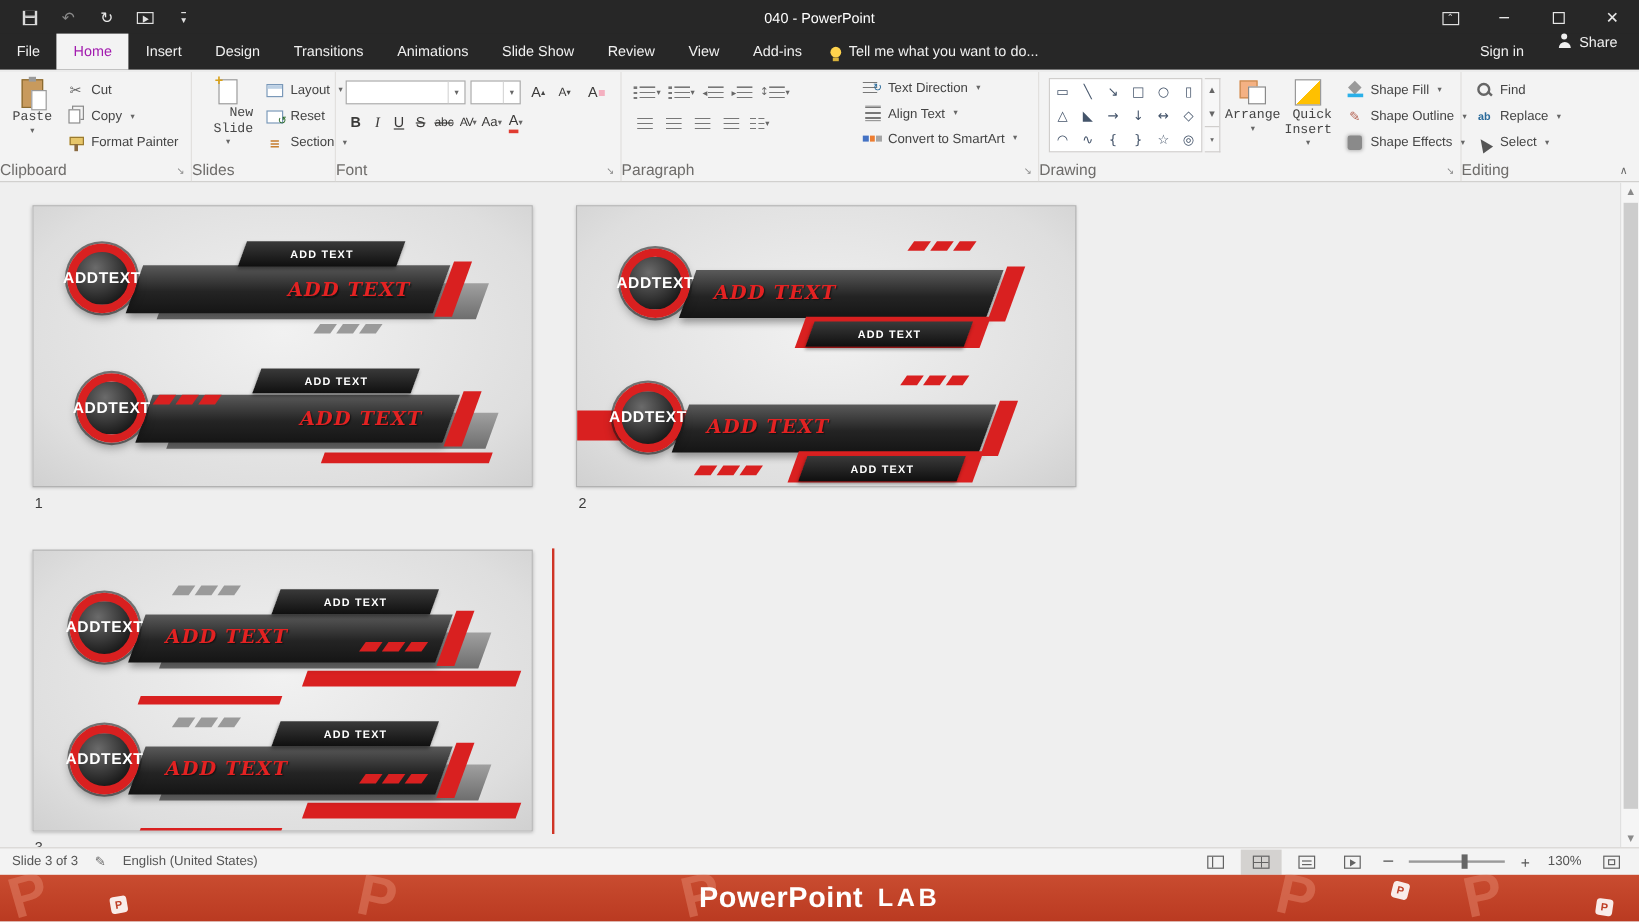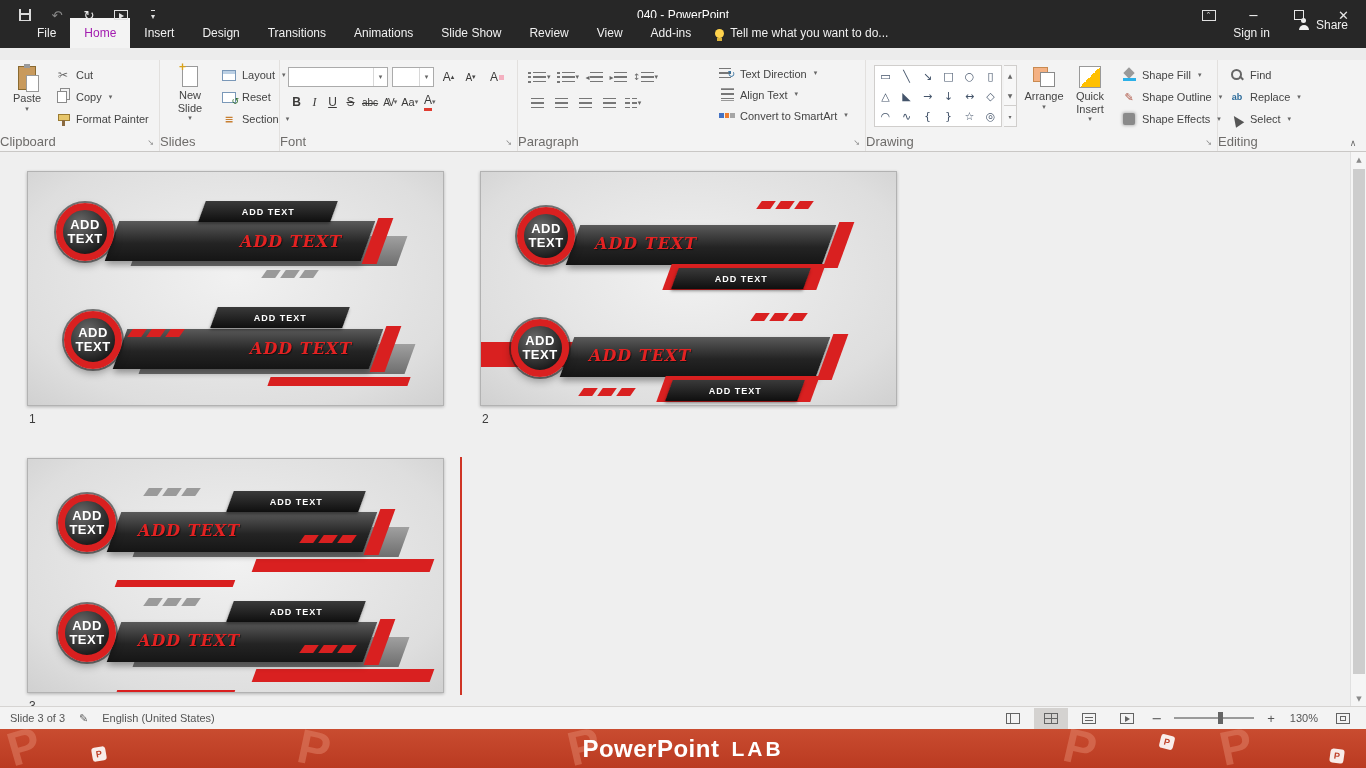--- a/index.html
+++ b/index.html
@@ -19,40 +19,40 @@
   .i-present { width:14px; height:10px; border:1px solid #e0e0e0; position:relative; }
   .i-present::after { content:""; position:absolute; left:4px; top:2px; border-left:5px solid #e0e0e0; border-top:3px solid transparent; border-bottom:3px solid transparent; }
   .i-qatmore { font-size:8px; color:#e0e0e0; border-top:1px solid #e0e0e0; padding-top:1px; }
   .tb-title { position:absolute; left:0; right:0; text-align:center; color:#fff; font-size:12px; pointer-events:none; }
   .winctl { margin-left:auto; display:flex; z-index:2; }
   .wbtn { width:45px; height:30px; display:flex; align-items:center; justify-content:center; color:#e8e8e8; font-size:13px; }
   .i-ribopt { width:14px; height:11px; border:1px solid #e0e0e0; display:flex; align-items:center; justify-content:center; font-size:7px; color:#e0e0e0; }
   .i-max { width:10px; height:10px; border:1px solid #e8e8e8; }
 
   
-  .tabrow { position:absolute; left:0; top:18px; width:100%; height:30px; background:#272727; display:flex; align-items:stretch;padding-left:23px; }
+  .tabrow { position:absolute; left:0; top:28px; width:100%; height:30px; background:#272727; display:flex; align-items:stretch; }
   .rtab { padding:0 14px; display:flex; align-items:center; color:#f0f0f0; font-size:12px; white-space:nowrap; }
   .rtab.active { background:#f3f3f3; color:#a21caf; }
   .tellme { display:flex; align-items:center; gap:6px; color:#f0f0f0; font-size:12px; padding:0 10px; white-space:nowrap; }
   .i-bulb { width:9px; height:9px; border-radius:50%; background:#ffd34d; position:relative; }
   .i-bulb::after { content:""; position:absolute; left:2px; bottom:-3px; width:5px; height:3px; background:#d9b23a; }
   .tr-spacer { flex:1; }
   .signin { display:flex; align-items:center; color:#f0f0f0; padding:0 18px; font-size:12px; white-space:nowrap; }
   .share { display:flex; align-items:flex-start; gap:6px; color:#f0f0f0; padding:0 18px 0 10px; font-size:12px; white-space:nowrap; }
   .i-person { width:12px; height:12px; position:relative; }
   .i-person::before { content:""; position:absolute; left:3.5px; top:0; width:5px; height:5px; border-radius:50%; background:#f0f0f0; }
   .i-person::after { content:""; position:absolute; left:1px; bottom:0; width:10px; height:5px; border-radius:5px 5px 0 0; background:#f0f0f0; }
 
   
   .ribbon { position:absolute; left:0; top:60px; width:100%; height:92px; background:#f3f3f3; border-bottom:1px solid #c9c7c5; display:flex; }
   .rgroup { position:relative; height:100%; border-right:1px solid #e2e0de; flex:none; }
   .glabel { position:absolute; bottom:2px; left:0; right:0; text-align:left; font-size:13px; color:#6e6c6a; pointer-events:none; }
   .launcher { position:absolute; right:3px; bottom:3px; width:11px; height:11px; font-size:8px; color:#8a8a8a; display:flex; align-items:center; justify-content:center; border:1px solid transparent; }
   .bigbtn { position:absolute; top:3px; height:66px; display:flex; flex-direction:column; align-items:center; padding-top:3px; }
-  .blabel { font-size:11px; color:#444; text-align:center; line-height:1.15; margin-top:2px; }
+  .blabel { font-size:11px; color:#444; text-align:right; line-height:1.15; margin-top:2px;font-family:Liberation Mono, monospace; }
   .arr { font-size:7px; color:#666; line-height:1; margin-top:1px; }
   .smallcol { position:absolute; top:4px; display:flex; flex-direction:column; }
   .smallbtn { display:flex; align-items:center; gap:5px; height:22px; font-size:11px; color:#444; white-space:nowrap; padding:0 3px; }
   .smallbtn .arr { margin:0 0 0 2px; }
   .i16 { width:16px; height:16px; display:inline-flex; align-items:center; justify-content:center; font-size:12px; color:#666; flex:none; }
 
   
   .i-paste { width:18px; height:24px; background:#c89a5d; border:1px solid #8a6a30; position:relative; }
   .i-paste::before { content:""; position:absolute; left:5px; top:-3px; width:6px; height:4px; background:#9a9a9a; }
   .i-paste::after { content:""; position:absolute; right:-4px; bottom:-3px; width:11px; height:15px; background:#fff; border:1px solid #9a9a9a; }
@@ -128,21 +128,21 @@
            box-shadow:0 1px 3px rgba(0,0,0,.25); }
   #s1 { left:27px; top:19px; } #s2 { left:480px; top:19px; } #s3 { left:27px; top:306px; }
   .snum { position:absolute; font-size:12px; color:#3c3c3c; }
   #n1 { left:29px; top:260px; } #n2 { left:482px; top:260px; } #n3 { left:29px; top:547px; }
   .caret { position:absolute; left:460px; top:305px; width:2px; height:238px; background:#cf3425; }
 
   .sgroup { position:absolute; width:372px; height:112px; }
   .circle { position:absolute; left:0; top:9px; width:58px; height:58px; border:7px solid #d92020; border-radius:50%;
             background:radial-gradient(circle at 38% 30%, #6b6b6b, #1c1c1c 75%); z-index:7;
             box-shadow:0 0 0 2px rgba(25,25,25,.55), 0 4px 8px rgba(0,0,0,.35);
-            display:flex; flex-direction:column; align-items:center; justify-content:center;
+            display:flex; flex-direction:row; align-items:center; justify-content:center;
             color:#fff; font-weight:bold; font-size:13px; line-height:1.05; letter-spacing:.5px; text-align:center; }
   .banner { position:absolute; left:56px; top:27px; width:256px; height:40px; transform:skewX(-20deg);
             background:linear-gradient(180deg,#5a5a5a,#242424 55%,#151515); z-index:3; box-shadow:2px 4px 6px rgba(0,0,0,.35); }
   .banner::after { content:""; position:absolute; right:-17px; top:-3px; width:15px; height:calc(100% + 6px); background:#d92020; }
   .underlay { position:absolute; left:80px; top:42px; width:266px; height:30px; transform:skewX(-20deg);
               background:linear-gradient(180deg,#a0a0a0,#6e6e6e); z-index:2; }
   .btab { position:absolute; width:132px; height:21px; transform:skewX(-20deg);
           background:linear-gradient(180deg,#3a3a3a,#0f0f0f); z-index:5; display:flex; align-items:center; justify-content:center;
           box-shadow:0 2px 3px rgba(0,0,0,.4); }
   .btab span { transform:skewX(20deg); color:#fff; font-size:9px; font-weight:bold; letter-spacing:1px; white-space:nowrap; }

